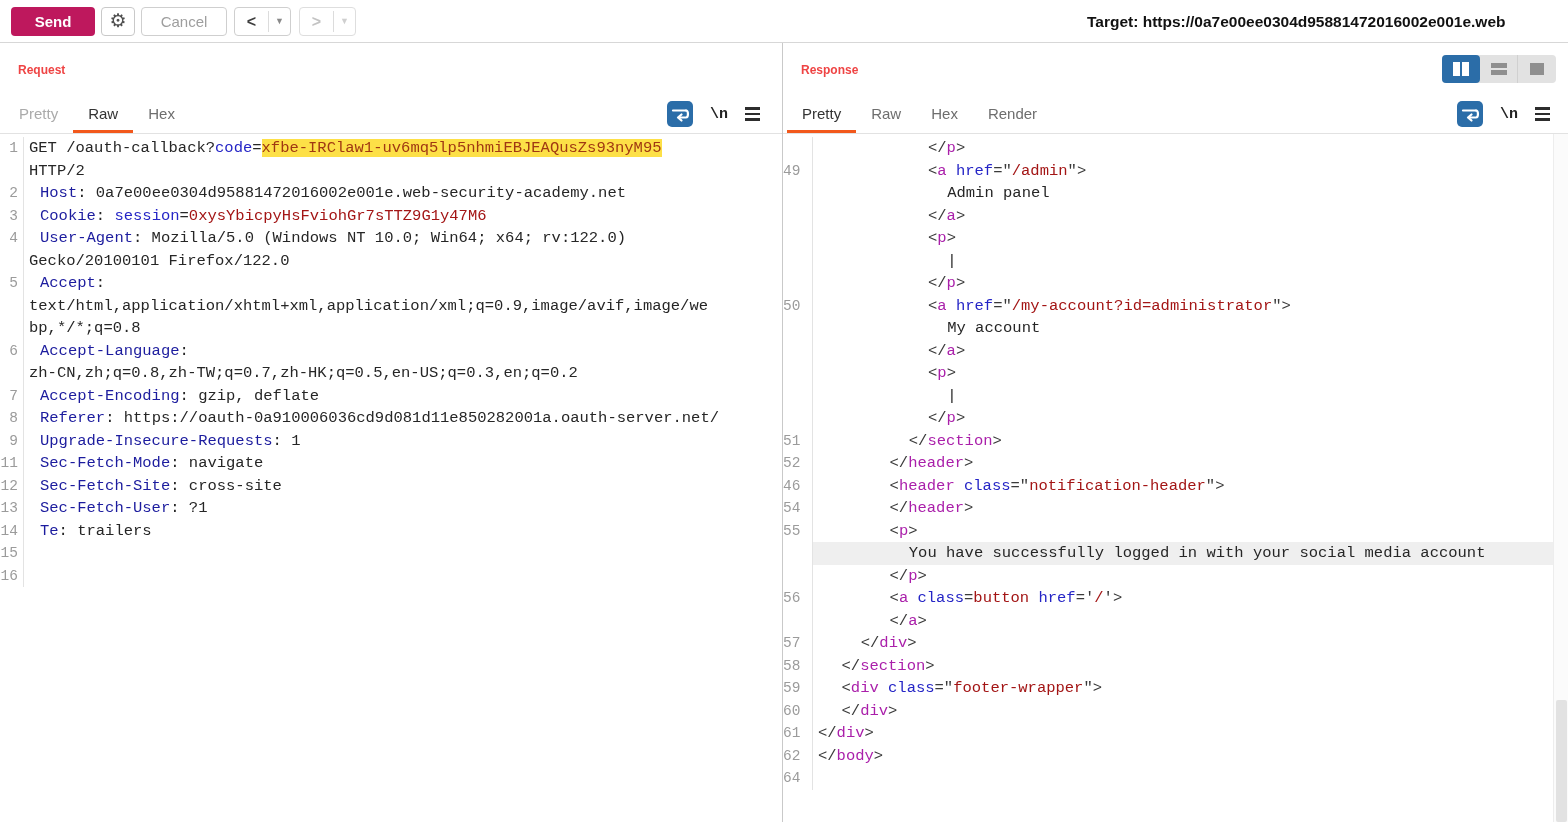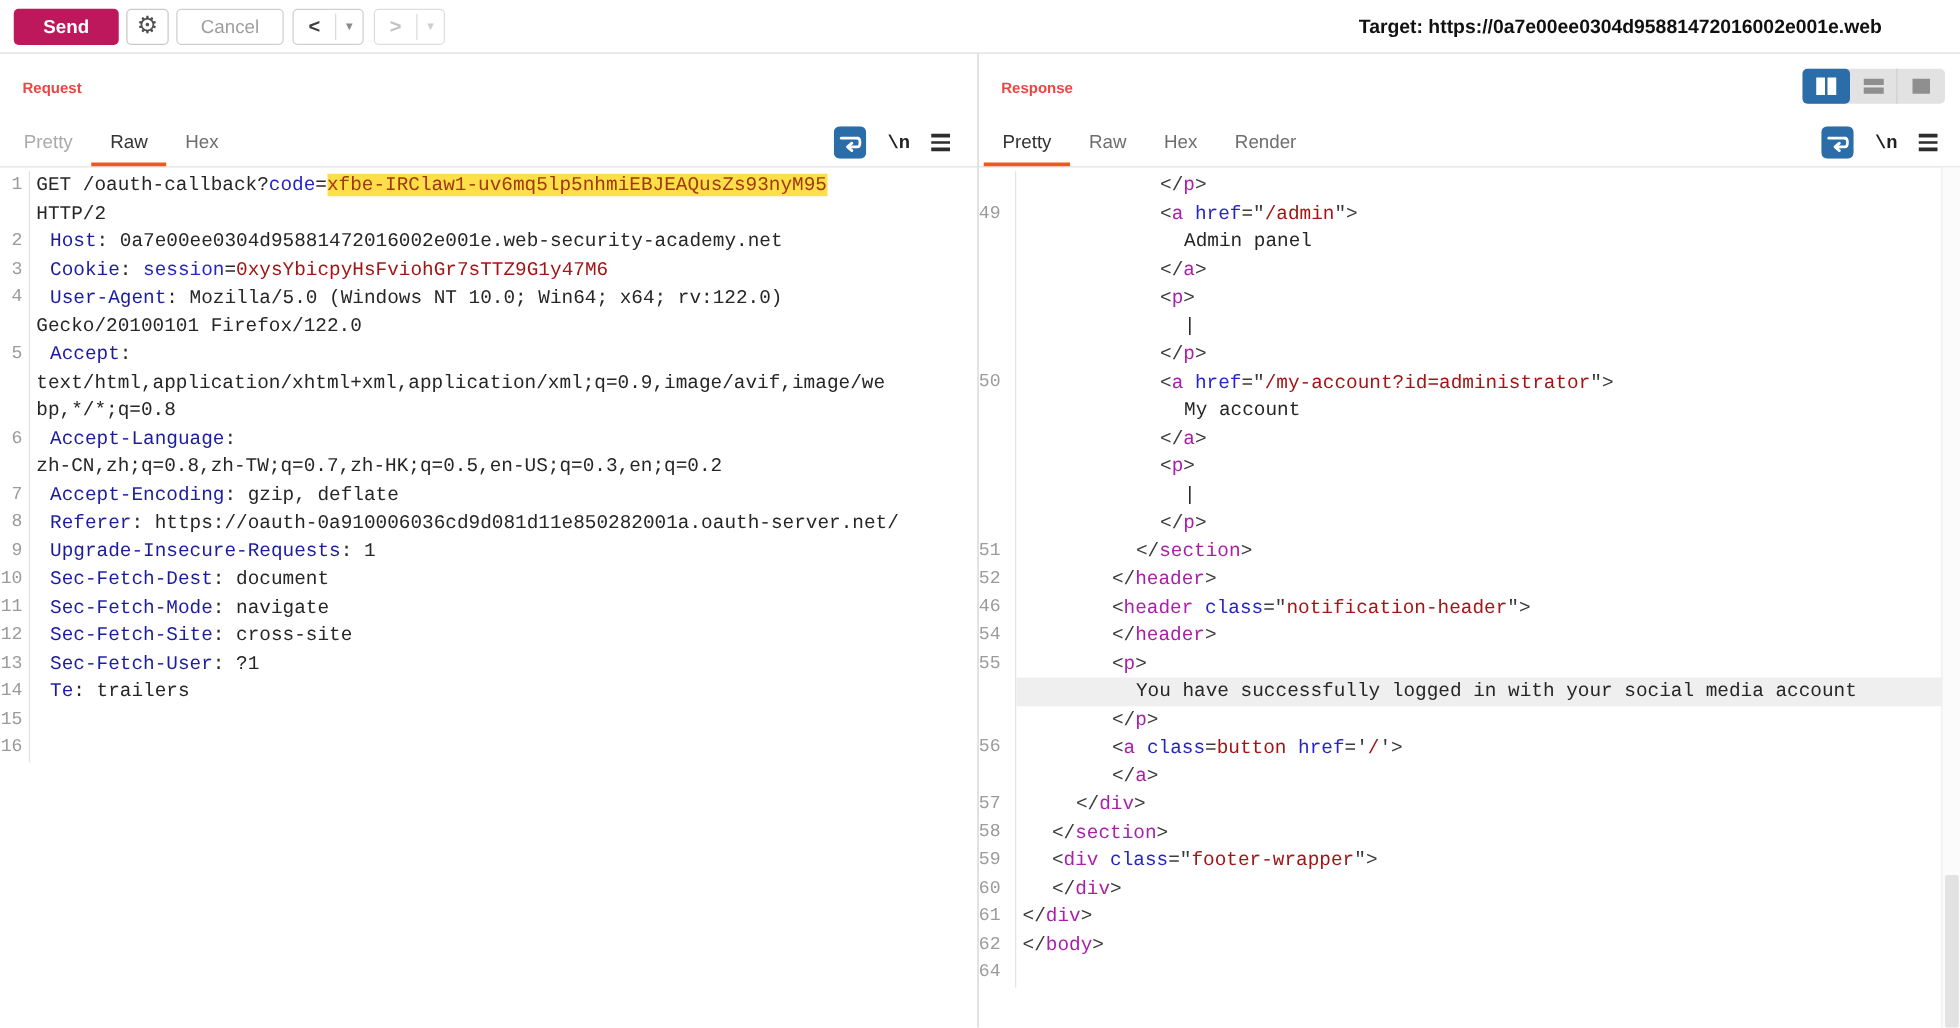--- a/index.html
+++ b/index.html
@@ -149,21 +149,20 @@
       <div class="crow"><span class="gut">4</span><span class="cl"><span class="seg-h">User-Agent</span><span class="seg-p">: Mozilla/5.0 (Windows NT 10.0; Win64; x64; rv:122.0)</span></span></div>
       <div class="crow"><span class="gut"></span><span class="cl"><span class="seg-p">Gecko/20100101 Firefox/122.0</span></span></div>
       <div class="crow"><span class="gut">5</span><span class="cl"><span class="seg-h">Accept</span><span class="seg-p">:</span></span></div>
       <div class="crow"><span class="gut"></span><span class="cl"><span class="seg-p">text/html,application/xhtml+xml,application/xml;q=0.9,image/avif,image/we</span></span></div>
       <div class="crow"><span class="gut"></span><span class="cl"><span class="seg-p">bp,*/*;q=0.8</span></span></div>
       <div class="crow"><span class="gut">6</span><span class="cl"><span class="seg-h">Accept-Language</span><span class="seg-p">:</span></span></div>
       <div class="crow"><span class="gut"></span><span class="cl"><span class="seg-p">zh-CN,zh;q=0.8,zh-TW;q=0.7,zh-HK;q=0.5,en-US;q=0.3,en;q=0.2</span></span></div>
       <div class="crow"><span class="gut">7</span><span class="cl"><span class="seg-h">Accept-Encoding</span><span class="seg-p">: gzip, deflate</span></span></div>
       <div class="crow"><span class="gut">8</span><span class="cl"><span class="seg-h">Referer</span><span class="seg-p">: https://oauth-0a910006036cd9d081d11e850282001a.oauth-server.net/</span></span></div>
       <div class="crow"><span class="gut">9</span><span class="cl"><span class="seg-h">Upgrade-Insecure-Requests</span><span class="seg-p">: 1</span></span></div>
-      <div class="crow"><span class="gut">10</span><span class="cl"><span class="seg-h">Sec-Fetch-Dest</span><span class="seg-p">: document</span></span></div>
       <div class="crow"><span class="gut">11</span><span class="cl"><span class="seg-h">Sec-Fetch-Mode</span><span class="seg-p">: navigate</span></span></div>
       <div class="crow"><span class="gut">12</span><span class="cl"><span class="seg-h">Sec-Fetch-Site</span><span class="seg-p">: cross-site</span></span></div>
       <div class="crow"><span class="gut">13</span><span class="cl"><span class="seg-h">Sec-Fetch-User</span><span class="seg-p">: ?1</span></span></div>
       <div class="crow"><span class="gut">14</span><span class="cl"><span class="seg-h">Te</span><span class="seg-p">: trailers</span></span></div>
       <div class="crow"><span class="gut">15</span><span class="cl"></span></div>
       <div class="crow"><span class="gut">16</span><span class="cl"></span></div>
     </div>
 </div>
 
 <div class="vdivider"></div>

